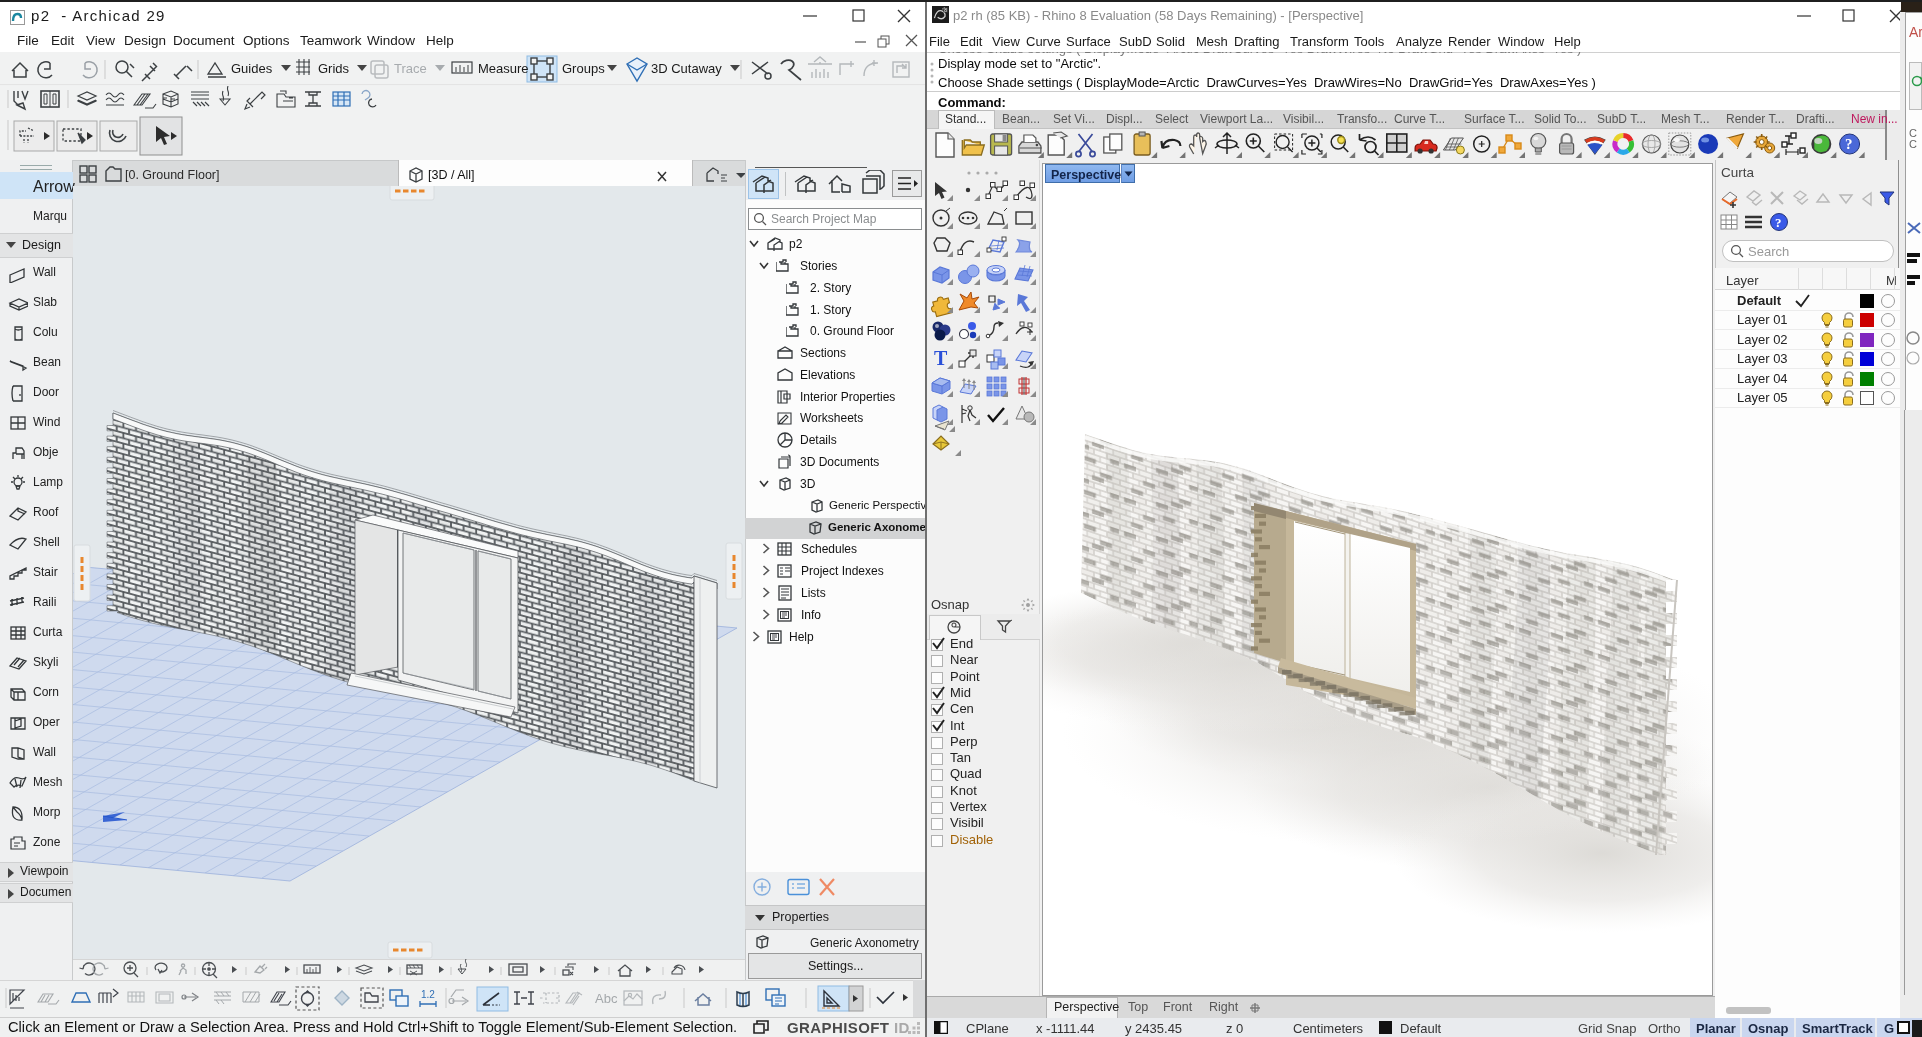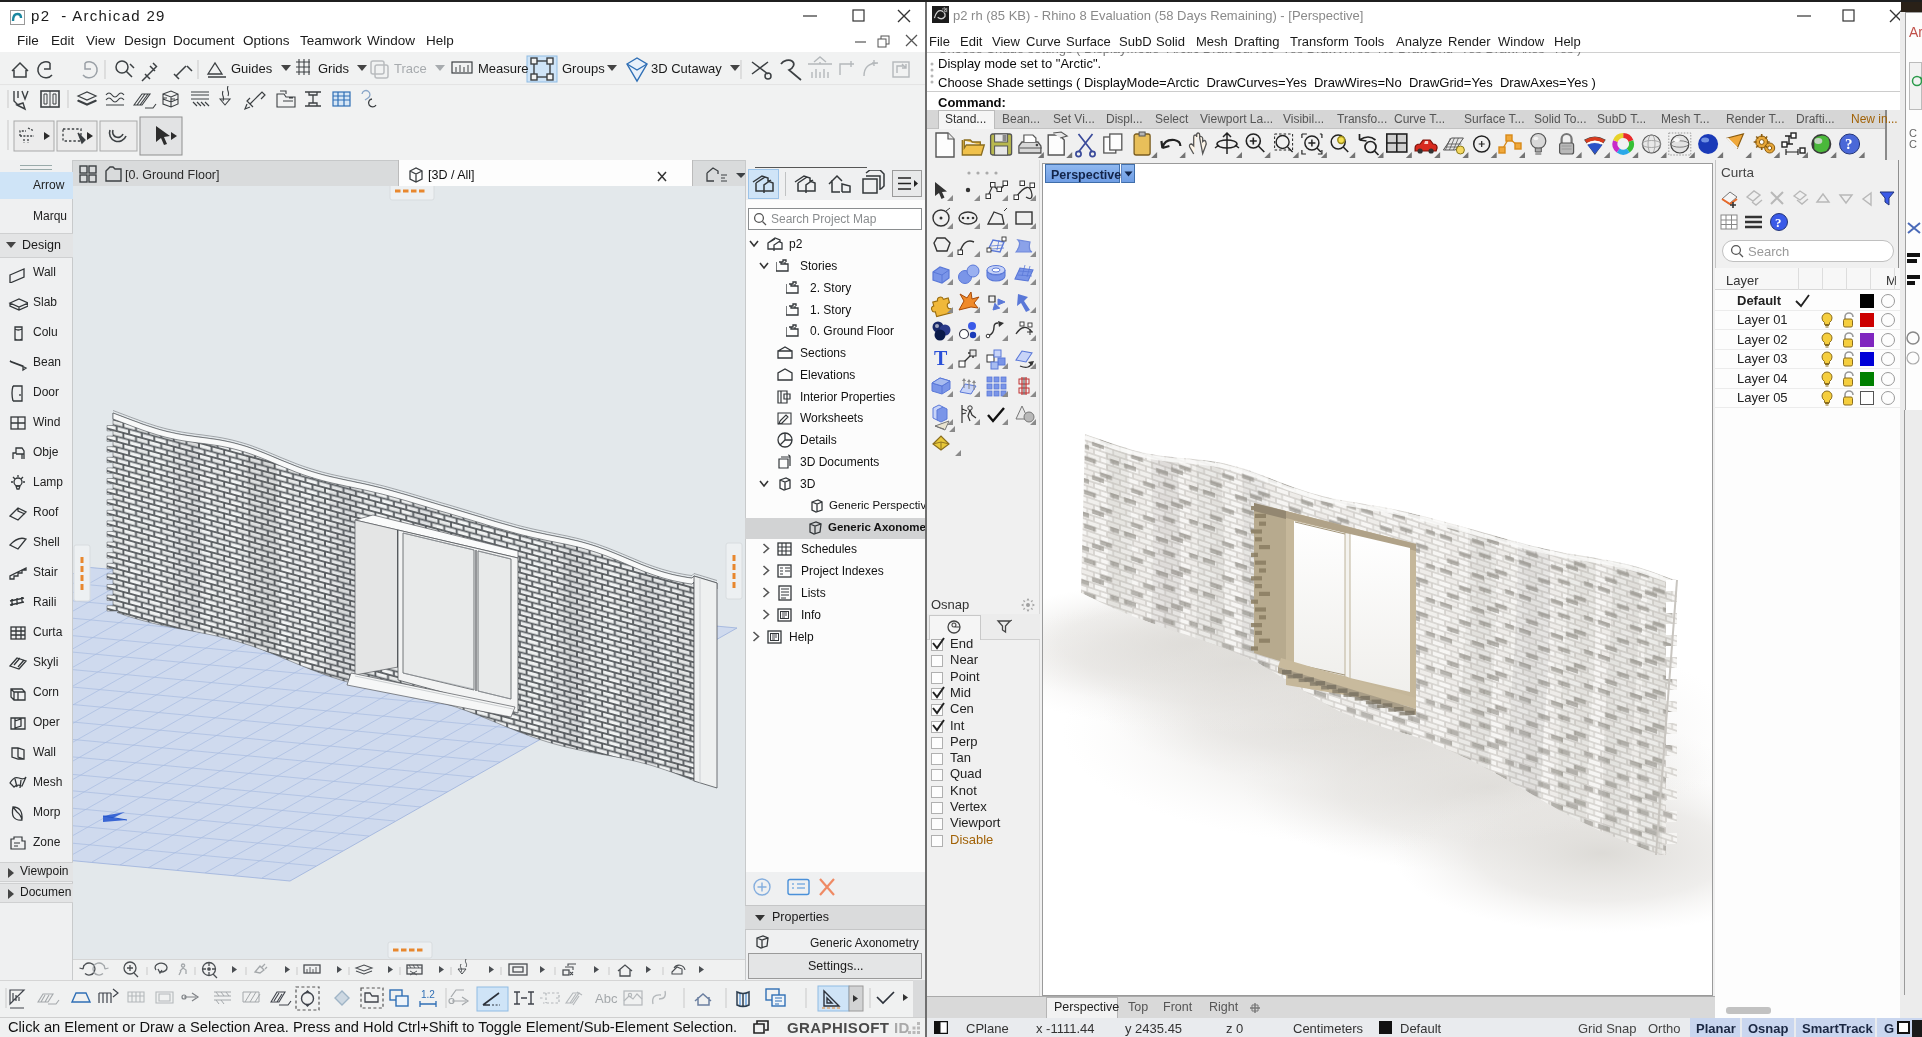--- a/index.html
+++ b/index.html
@@ -172,21 +172,21 @@
     <g stroke="#3c4043" fill="none" stroke-width="1.3">
       <path d="M2 8 l6 -5 l5 3 v3 m-11 -1 v8 h7"></path>
       <path d="M16 10 h6 m-6 3 h4 m-4 3 h6" stroke-width="1.1"></path>
       <path d="M31 8 l5 5 l5 -5 z" fill="#3c4043" stroke="none"></path>
     </g>
   </svg>
 <div class="abs" style="left:0;top:160px;width:73px;height:820px;background:#eff0f1;border-right:1px solid #c8cacb"></div>
 <div class="abs" style="left:20px;top:165px;width:32px;height:1px;background:#9aa"></div>
 <div class="abs" style="left:20px;top:169px;width:32px;height:1px;background:#9aa"></div>
 <div class="abs" style="left:0;top:172px;width:73px;height:27px;background:#cfe4f7"></div>
-<div class="txt" style="left:33px;top:179px;font-size:12px;color:#222">Arrow</div>
+<div class="txt" style="left:33px;top:179px;font-size:16px;color:#222">Arrow</div>
 <div class="txt" style="left:33px;top:210px;font-size:12px;color:#222">Marqu</div>
 <div class="txt" style="left:33px;top:266px;font-size:12px;color:#222">Wall</div>
 <div class="txt" style="left:33px;top:296px;font-size:12px;color:#222">Slab</div>
 <div class="txt" style="left:33px;top:326px;font-size:12px;color:#222">Colu</div>
 <div class="txt" style="left:33px;top:356px;font-size:12px;color:#222">Bean</div>
 <div class="txt" style="left:33px;top:386px;font-size:12px;color:#222">Door</div>
 <div class="txt" style="left:33px;top:416px;font-size:12px;color:#222">Wind</div>
 <div class="txt" style="left:33px;top:446px;font-size:12px;color:#222">Obje</div>
 <div class="txt" style="left:33px;top:476px;font-size:12px;color:#222">Lamp</div>
 <div class="txt" style="left:33px;top:506px;font-size:12px;color:#222">Roof</div>
@@ -823,21 +823,21 @@
 <div class="txt" style="left:1200px;top:113px;font-size:12px;color:#555">Viewport La...</div>
 <div class="txt" style="left:1283px;top:113px;font-size:12px;color:#555">Visibil...</div>
 <div class="txt" style="left:1337px;top:113px;font-size:12px;color:#555">Transfo...</div>
 <div class="txt" style="left:1394px;top:113px;font-size:12px;color:#555">Curve T...</div>
 <div class="txt" style="left:1464px;top:113px;font-size:12px;color:#555">Surface T...</div>
 <div class="txt" style="left:1534px;top:113px;font-size:12px;color:#555">Solid To...</div>
 <div class="txt" style="left:1597px;top:113px;font-size:12px;color:#555">SubD T...</div>
 <div class="txt" style="left:1661px;top:113px;font-size:12px;color:#555">Mesh T...</div>
 <div class="txt" style="left:1726px;top:113px;font-size:12px;color:#555">Render T...</div>
 <div class="txt" style="left:1796px;top:113px;font-size:12px;color:#555">Drafti...</div>
-<div class="txt" style="left:1851px;top:113px;font-size:12px;color:#a16207">New in...</div>
+<div class="txt" style="left:1851px;top:113px;font-size:12px;color:#be185d">New in...</div>
 <div class="abs" style="left:927px;top:129px;width:958px;height:31px;background:#f0f0f0"></div>
 <svg style="left:927px;top:129px" width="975" height="31" viewBox="0 0 975 31">
     <g transform="translate(5.0,3)">
       <path d="M4 1 h12 l6 6 v18 h-18 z" fill="#fdfdfd" stroke="#555" stroke-width="1.4"></path>
       <path d="M16 1 v6 h6" fill="#e8e8e8" stroke="#555" stroke-width="1.2"></path>
     </g>
     <g transform="translate(33.3,3)">
       <path d="M2 8 v15 h19 l3 -10 h-18 l-2 3 v-8 h6 l2 2 h8 v3" fill="#f0c14b" stroke="#8a6d1f" stroke-width="1.3"></path>
     </g>
     <g transform="translate(61.6,3)">
@@ -1293,21 +1293,21 @@
 <div class="txt" style="left:950px;top:734.7999999999997px;font-size:13px;color:#222">Perp</div>
 <div class="abs" style="left:931px;top:753.0999999999997px;width:12px;height:12px;background:#fdfdfd;border:1px solid #b0b0b0"></div>
 <div class="txt" style="left:950px;top:751.0999999999997px;font-size:13px;color:#222">Tan</div>
 <div class="abs" style="left:931px;top:769.3999999999996px;width:12px;height:12px;background:#fdfdfd;border:1px solid #b0b0b0"></div>
 <div class="txt" style="left:950px;top:767.3999999999996px;font-size:13px;color:#222">Quad</div>
 <div class="abs" style="left:931px;top:785.6999999999996px;width:12px;height:12px;background:#fdfdfd;border:1px solid #b0b0b0"></div>
 <div class="txt" style="left:950px;top:783.6999999999996px;font-size:13px;color:#222">Knot</div>
 <div class="abs" style="left:931px;top:801.9999999999995px;width:12px;height:12px;background:#fdfdfd;border:1px solid #b0b0b0"></div>
 <div class="txt" style="left:950px;top:799.9999999999995px;font-size:13px;color:#222">Vertex</div>
 <div class="abs" style="left:931px;top:818.2999999999995px;width:12px;height:12px;background:#fdfdfd;border:1px solid #b0b0b0"></div>
-<div class="txt" style="left:950px;top:816.2999999999995px;font-size:13px;color:#222">Viewport</div>
+<div class="txt" style="left:950px;top:816.2999999999995px;font-size:13px;color:#222">Visibil</div>
 <div class="abs" style="left:931px;top:834.5999999999995px;width:12px;height:12px;background:#fdfdfd;border:1px solid #b0b0b0"></div>
 <div class="txt" style="left:950px;top:832.5999999999995px;font-size:13px;color:#a16207">Disable</div>
 <svg style="left:1042px;top:163px" width="670" height="832" viewBox="0 0 670 832">
     <defs>
       <pattern id="rbrick" width="26" height="11.2" patternUnits="userSpaceOnUse" patternTransform="matrix(1,0.33,0,1,0,0)">
         <rect width="26" height="11.2" fill="#d2cfca"></rect>
         <rect x="0.4" y="0.4" width="12.2" height="4.8" fill="#f6f5f3" stroke="#cfccc8" stroke-width="0.5"></rect>
         <rect x="13.4" y="0.4" width="12.2" height="4.8" fill="#eeece9" stroke="#cfccc8" stroke-width="0.5"></rect>
         <rect x="-6.5" y="6" width="12.2" height="4.8" fill="#f1f0ed" stroke="#cfccc8" stroke-width="0.5"></rect>
         <rect x="6.5" y="6" width="12.2" height="4.8" fill="#f7f6f4" stroke="#cfccc8" stroke-width="0.5"></rect>

